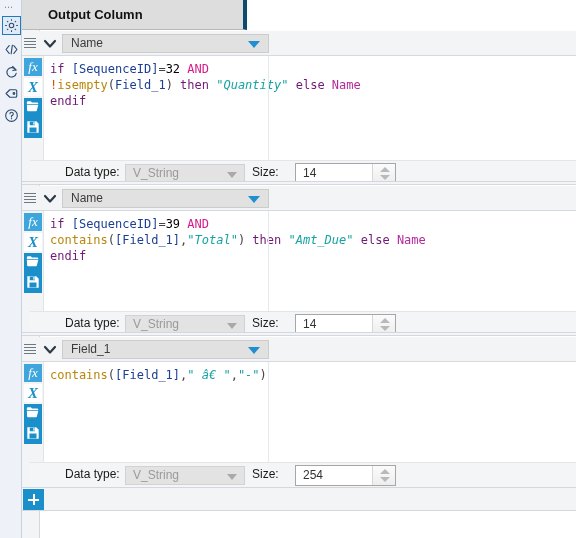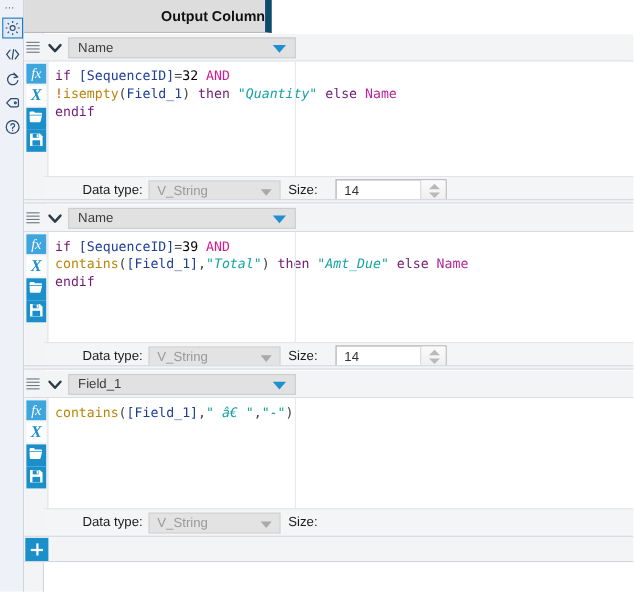--- a/index.html
+++ b/index.html
@@ -64,21 +64,21 @@
     line-height: 29px;
     padding-left: 8px;
     overflow: hidden;
     white-space: nowrap;
   }
   .hdr-pad {
     position: absolute; top: 0; left: 22px; width: 18px; height: 30px;
     background: #dddddd; border-bottom: 1px solid #b9b9b9;
     box-sizing: border-box;
   }
-  #hdr-out { left: 40px; width: 207px; border-right: 6px solid #0c4a6e; text-align: right; }
+  #hdr-out { left: 40px; width: 207px; border-right: 4px solid #0c4a6e; }
   #hdr-prev { left: 247px; width: 329px; }
 
   
   .card {
     position: absolute;
     left: 22px;
     width: 554px;
     box-sizing: border-box;
     background: #ffffff;
   }
@@ -182,21 +182,21 @@
   .t-num  { color: #000000; font-weight: normal; }
   .t-op   { color: #d81b8c; }
   .t-str  { color: #16a3a3; font-style: italic; }
   .t-var  { color: #b5299b; }
   .t-punc { color: #444444; }
   .t-bang { color: #cc5500; }
 
   
   .dtrow {
     position: absolute;
-    left: 18px; right: 0; height: 25px;
+    left: 8px; right: 0; height: 25px;
     background: #f4f5f6;
     border-top: 1px solid #e3e5e8;
     box-sizing: border-box;
   }
   .dtlabel {
     position: absolute; left: 35px; top: 4px;
     font-size: 12px; color: #1a1a1a;
   }
   .dtcombo {
     position: absolute; left: 95px; top: 3px;
@@ -477,20 +477,27 @@
         </div>
         <div class="editor" style="height:100px"><span class="t-fn">contains</span><span class="t-punc">(</span><span class="t-fld">[Field_1]</span><span class="t-punc">,</span><span class="t-str">" â€ "</span><span class="t-punc">,</span><span class="t-str">"-"</span><span class="t-punc">)</span></div>
         <div class="colsep" style="left:246px;top:25px;height:100px"></div>
         <div class="dtrow" style="top:125px">
           <span class="dtlabel">Data type:</span>
           <div class="dtcombo">
             <span class="val">V_String</span>
             <span class="arr"></span>
           </div>
           <span class="szlabel">Size:</span>
+          <div class="szbox">
+            <span class="val">254</span>
+            <span class="spin">
+              <span class="up"></span>
+              <span class="dn"></span>
+            </span>
+          </div>
         </div>
       </div>
       <div class="addrow" style="top: 487px;">
         <div class="addbtn">
           <span class="h"></span>
           <span class="v"></span>
         </div>
       </div>
     </div>
 

